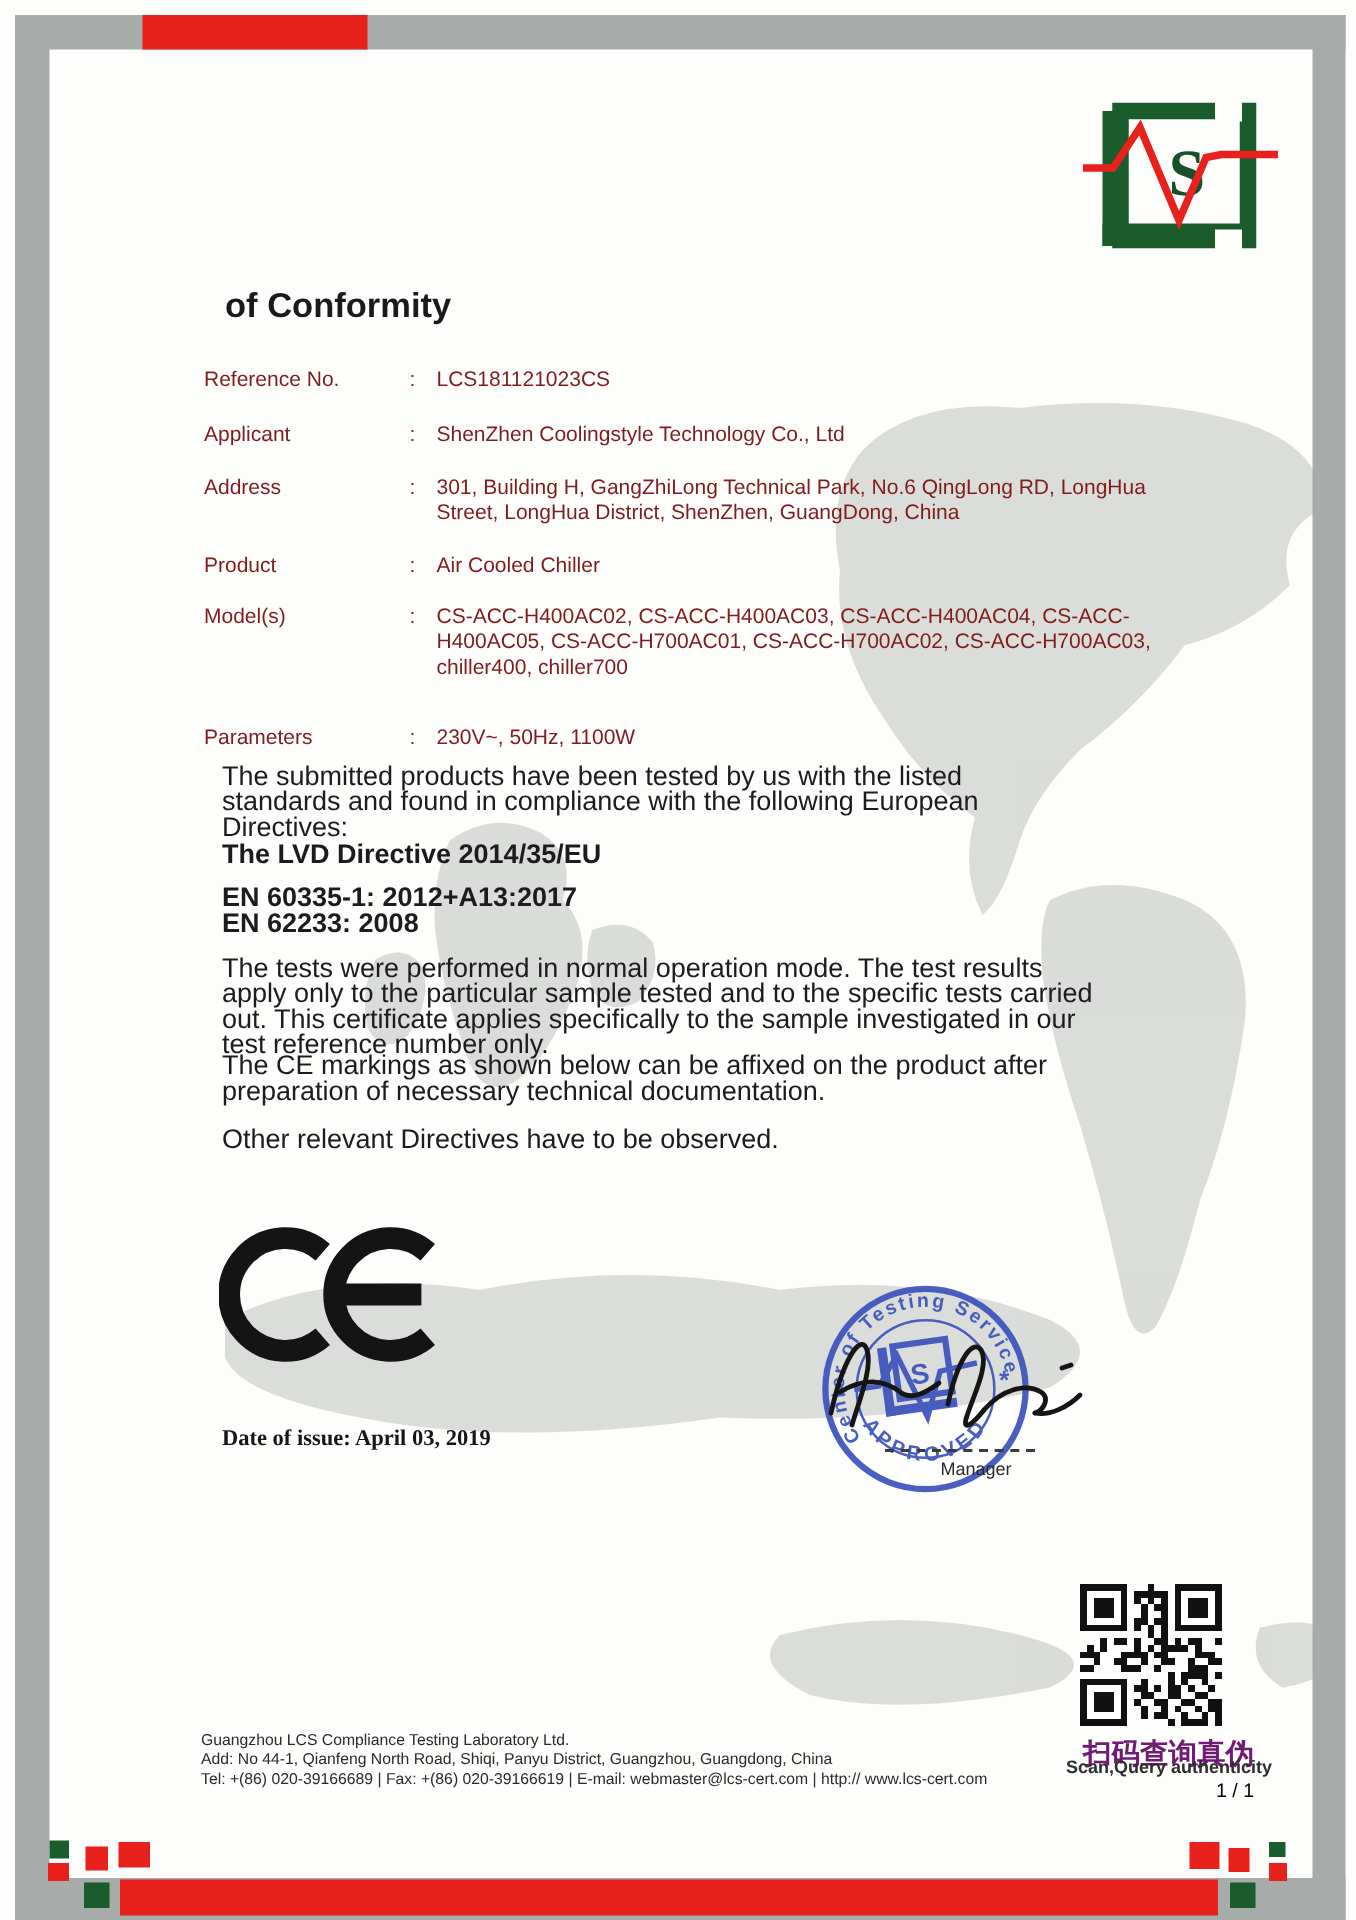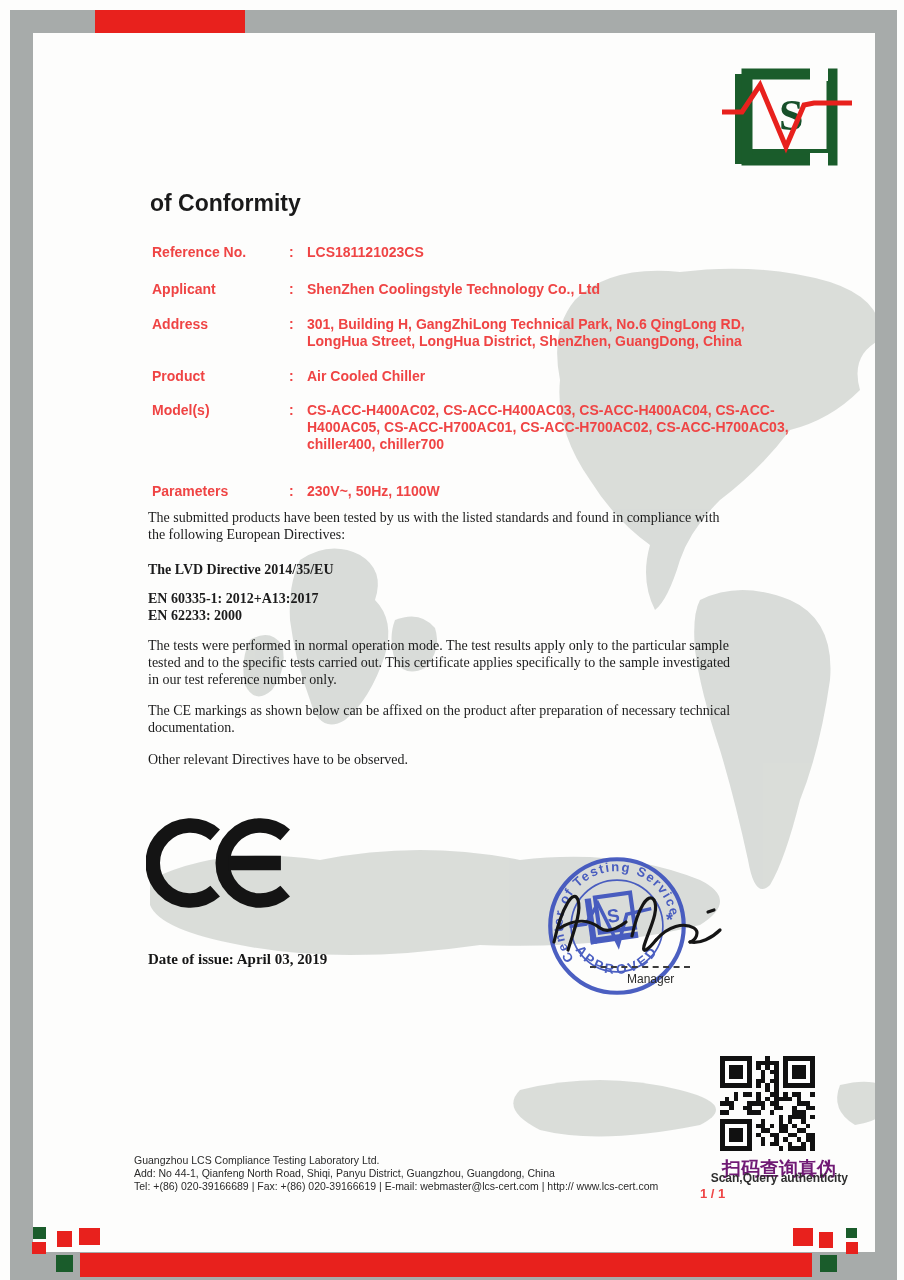--- a/index.html
+++ b/index.html
@@ -19,46 +19,46 @@
   
   .map{position:absolute;left:0;top:0;pointer-events:none;}
 
   
   .logo{position:absolute;left:722px;top:64px;}
   .title-main{position:absolute;left:148px;top:142px;font-size:38px;font-weight:bold;
               letter-spacing:1px;color:#151515;}
   .title-sub{position:absolute;left:150px;top:190px;font-size:23px;font-weight:bold;color:#1a1a1a;}
 
   
-  .frow{position:absolute;left:152px;display:grid;grid-template-columns:137px 18px 482px;
-        font-size:14px;font-weight:bold;line-height:17px;color:#ef4444;}
+  .frow{position:absolute;left:136px;display:grid;grid-template-columns:137px 18px 482px;
+        font-size:14px;font-weight:normal;line-height:17px;color:#7f1d1d;}
   .frow .colon{text-align:left;}
 
   
-  .para{position:absolute;left:148px;width:585px;font-size:14px;line-height:17px;color:#1c1c1c;font-family:Liberation Serif, serif;}
+  .para{position:absolute;left:148px;width:585px;font-size:18px;line-height:17px;color:#1c1c1c;}
   .bold{font-weight:bold;}
 
   
   .ce{position:absolute;left:146px;top:810px;}
   .date-line{position:absolute;left:148px;top:951px;font-size:15px;font-weight:bold;color:#161616;font-family:Liberation Serif, serif;}
 
   
   .stamp{position:absolute;left:544px;top:853px;opacity:.92;}
   .signature{position:absolute;left:548px;top:878px;}
   .sig-line{position:absolute;left:590px;top:966px;width:100px;border-bottom:2px dashed #3b3b3b;}
   .manager{position:absolute;left:611px;top:972px;font-size:12px;color:#2b2b2b;margin-left:16px;}
 
   
   .qr{position:absolute;left:720px;top:1056px;width:95px;height:95px;}
   .qr-cap-zh{position:absolute;left:700px;top:1156px;width:136px;text-align:right;
              font-size:19px;font-weight:bold;color:#701a75;}
   .qr-cap-en{position:absolute;left:688px;top:1171px;width:160px;text-align:right;
              font-size:12px;font-weight:bold;color:#2e2e2e;}
-  .page-num{position:absolute;left:700px;top:1186px;width:136px;text-align:left;
-            font-size:13px;font-weight:bold;color:#ef4444;}
+  .page-num{position:absolute;left:700px;top:1186px;width:136px;text-align:right;
+            font-size:13px;font-weight:normal;color:#000000;}
   .footer{position:absolute;left:134px;top:1154px;font-size:10.5px;line-height:13px;color:#2a2a2a;}
 </style>
 </head>
 <body>
 
 <div class="page">
 
   <svg class="map" width="904" height="1280" viewBox="0 0 904 1280">
     <g fill="#cdd1ce" opacity="0.75">
 
@@ -143,21 +143,21 @@
   </div>
   <div class="frow" style="top:483px">
     <span>Parameters</span>
     <span class="colon">:</span>
     <span>230V~, 50Hz, 1100W</span>
   </div>
 
   <div class="para" style="top:509px;width:575px">The submitted products have been tested by us with the listed standards and found in compliance with the following European Directives:</div>
   <div class="para bold" style="top:561px">The LVD Directive 2014/35/EU</div>
   <div class="para bold" style="top:590px">EN 60335-1: 2012+A13:2017</div>
-  <div class="para bold" style="top:607px">EN 62233: 2000</div>
+  <div class="para bold" style="top:607px">EN 62233: 2008</div>
   <div class="para" style="top:637px">The tests were performed in normal operation mode. The test results apply only to the particular sample tested and to the specific tests carried out. This certificate applies specifically to the sample investigated in our test reference number only.</div>
   <div class="para" style="top:702px">The CE markings as shown below can be affixed on the product after preparation of necessary technical documentation.</div>
   <div class="para" style="top:751px">Other relevant Directives have to be observed.</div>
 
   <svg class="ce" width="152" height="106" viewBox="0 0 178 112" aria-label="CE">
     <g fill="none" stroke="#141414" stroke-width="17">
       <path d="M81,23 A44,44 0 1 0 81,89"></path>
       <path d="M163,23 A44,44 0 1 0 163,89"></path>
       <path d="M97,56 L158,56"></path>
     </g>

